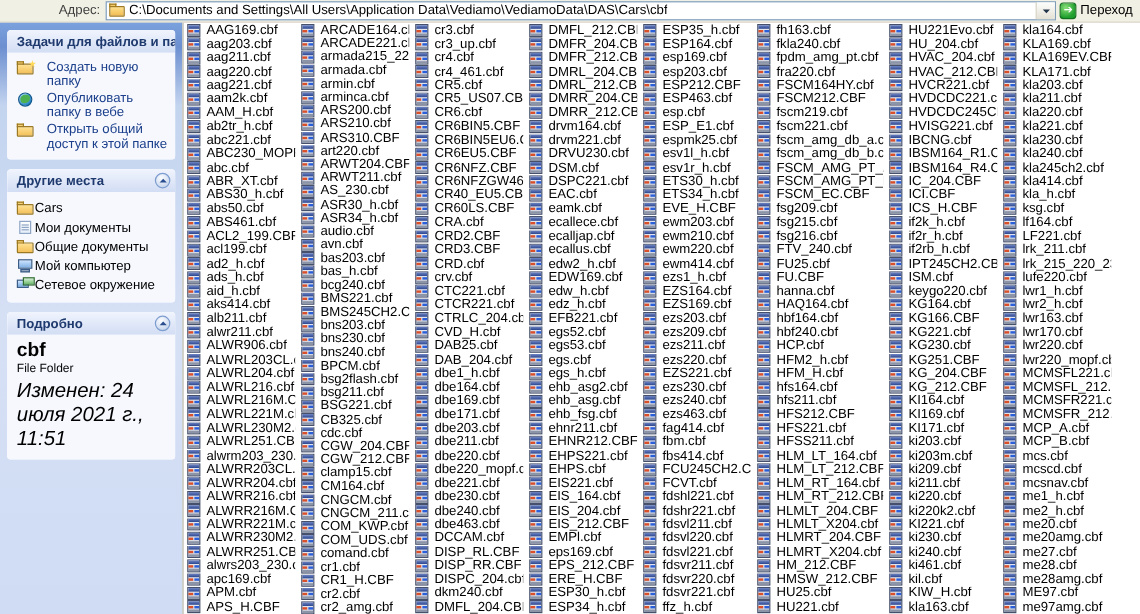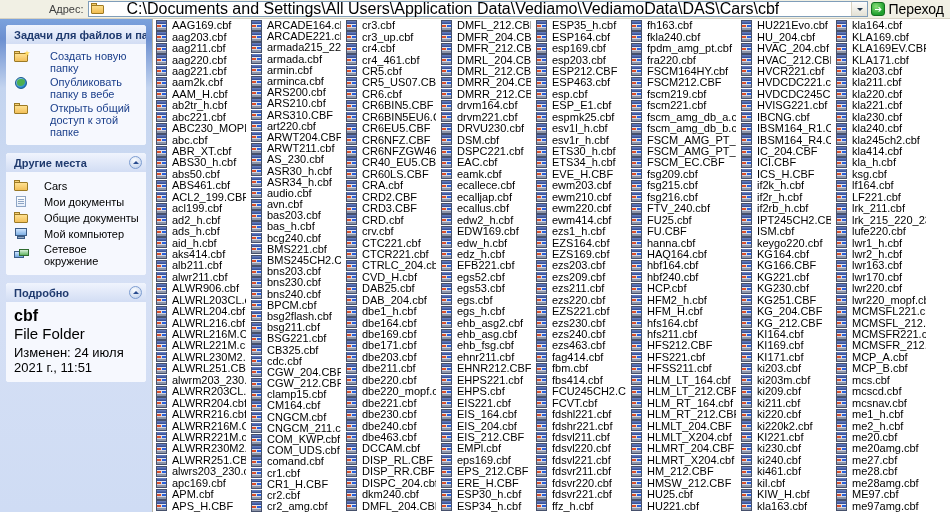--- a/index.html
+++ b/index.html
@@ -35,21 +35,21 @@
   #addr-folder-icon .fb{
     position:absolute;left:0;top:2px;width:13px;height:9px;
     background:linear-gradient(#ffe08a,#f0bc52);
     border:1px solid #a07b22;border-radius:0 1px 1px 1px;box-sizing:border-box;
   }
   #addr-folder-icon .ft{
     position:absolute;left:0;top:0px;width:6px;height:3px;
     background:#f5cd6a;border:1px solid #a07b22;border-bottom:none;box-sizing:border-box;
   }
   #addr-text{
-    font-size:16px;color:#000;white-space:nowrap;overflow:hidden;margin-left:19px;
+    font-size:11px;color:#000;white-space:nowrap;overflow:hidden;
   }
   #addr-dropdown{
     position:absolute;right:0;top:0;width:15px;height:14px;
     background:linear-gradient(#fdfdfd,#e3e1d4);
     border-left:1px solid #d7d2c2;
     display:flex;align-items:center;justify-content:center;
   }
   #addr-dropdown .chev{
     width:0;height:0;border-left:3px solid transparent;border-right:3px solid transparent;
     border-top:3px solid #20344a;
@@ -61,21 +61,21 @@
   #go-arrow{
     width:14px;height:14px;border-radius:3px;
     background:radial-gradient(circle at 35% 30%,#8ce07a,#1f9f2e 70%);
     border:1px solid #14701f;
     display:flex;align-items:center;justify-content:center;
     box-sizing:border-box;
   }
   #go-arrow .ar{
     color:#fff;font-size:9px;line-height:9px;font-family:"DejaVu Sans",sans-serif;
   }
-  #go-label{font-size:14px;color:#000;}
+  #go-label{font-size:11px;color:#000;}
 
   
   #body-wrap{display:flex;height:493px;}
 
   
   #taskpane{
     width:152px;flex:none;
     background:linear-gradient(180deg,#7ba2dd 0%,#6c8fd0 4%,#c3d4ef 14%, #d6e0f5 50%, #cfdcf4 100%);
     background-color:#cddcf3;
     padding:6px 6px 0 6px;box-sizing:border-box;
@@ -108,28 +108,28 @@
   .panel-chev i{
     display:block;width:0;height:0;
     border-left:3px solid transparent;border-right:3px solid transparent;
     border-bottom:3px solid #2a4d8f;
   }
   .panel-body{
     background:#f6f8fe;
     padding:4px 6px 5px 8px;
   }
   .task-row{
-    display:flex;align-items:flex-start;gap:21px;margin:2px 0;
+    display:flex;align-items:flex-start;gap:10px;margin:2px 0;
     line-height:12px;
   }
   .task-row .lbl{
     font-size:11px;color:#1b3f8b;
   }
   .place-row{
-    display:flex;align-items:center;gap:15px;margin:3px 0;
+    display:flex;align-items:center;gap:0;margin:3px 0;
   }
   .place-row .lbl{font-size:11px;color:#000;}
   
   .ic{width:15px;height:13px;flex:none;position:relative;}
   .ic-folder .fb{position:absolute;left:0;top:3px;width:14px;height:9px;
     background:linear-gradient(#ffe191,#f2c05a);border:1px solid #9c7a25;box-sizing:border-box;border-radius:0 1px 1px 1px;}
   .ic-folder .ft{position:absolute;left:0;top:1px;width:6px;height:3px;background:#f7d175;
     border:1px solid #9c7a25;border-bottom:none;box-sizing:border-box;}
   .ic-folder-new .st{position:absolute;right:-1px;top:0;width:6px;height:6px;
     background:#ffd95b;clip-path:polygon(50% 0,61% 38%,100% 38%,69% 62%,80% 100%,50% 76%,20% 100%,31% 62%,0 38%,39% 38%);}
@@ -143,22 +143,22 @@
     box-shadow:0 2px 0 #8ea5c5,0 4px 0 #8ea5c5;}
   .ic-pc .scr{position:absolute;left:1px;top:1px;width:12px;height:8px;
     background:linear-gradient(#cfe5ff,#7fb0e4);border:1px solid #3b5c86;box-sizing:border-box;}
   .ic-pc .base{position:absolute;left:3px;top:9px;width:8px;height:3px;background:#94a6bd;border:1px solid #3b5c86;box-sizing:border-box;}
   .ic-net .scr{position:absolute;left:0;top:2px;width:10px;height:7px;
     background:linear-gradient(#cfe5ff,#6fa5de);border:1px solid #3b5c86;box-sizing:border-box;}
   .ic-net .scr2{position:absolute;left:5px;top:0px;width:10px;height:7px;
     background:linear-gradient(#d8f0d8,#63b463);border:1px solid #2f6b2f;box-sizing:border-box;}
   .details-body{padding:5px 7px 7px 8px;background:#f6f8fe;}
   .det-name{font-size:16px;font-weight:bold;color:#000;}
-  .det-type{font-size:15px;color:#000;}
-  .det-mod{font-size:13px;color:#000;margin-top:3px;}
+  .det-type{font-size:10px;color:#000;}
+  .det-mod{font-size:17px;color:#000;margin-top:3px;font-style:italic;}
 
   
   #listpane{
     flex:1;background:#fff;position:relative;overflow:hidden;
     border-left:1px solid #b5b5a8;
     text-align:center;
   }
   #cols{
     display:flex;height:100%;padding:1px 0 0 2px;box-sizing:border-box;
   }

